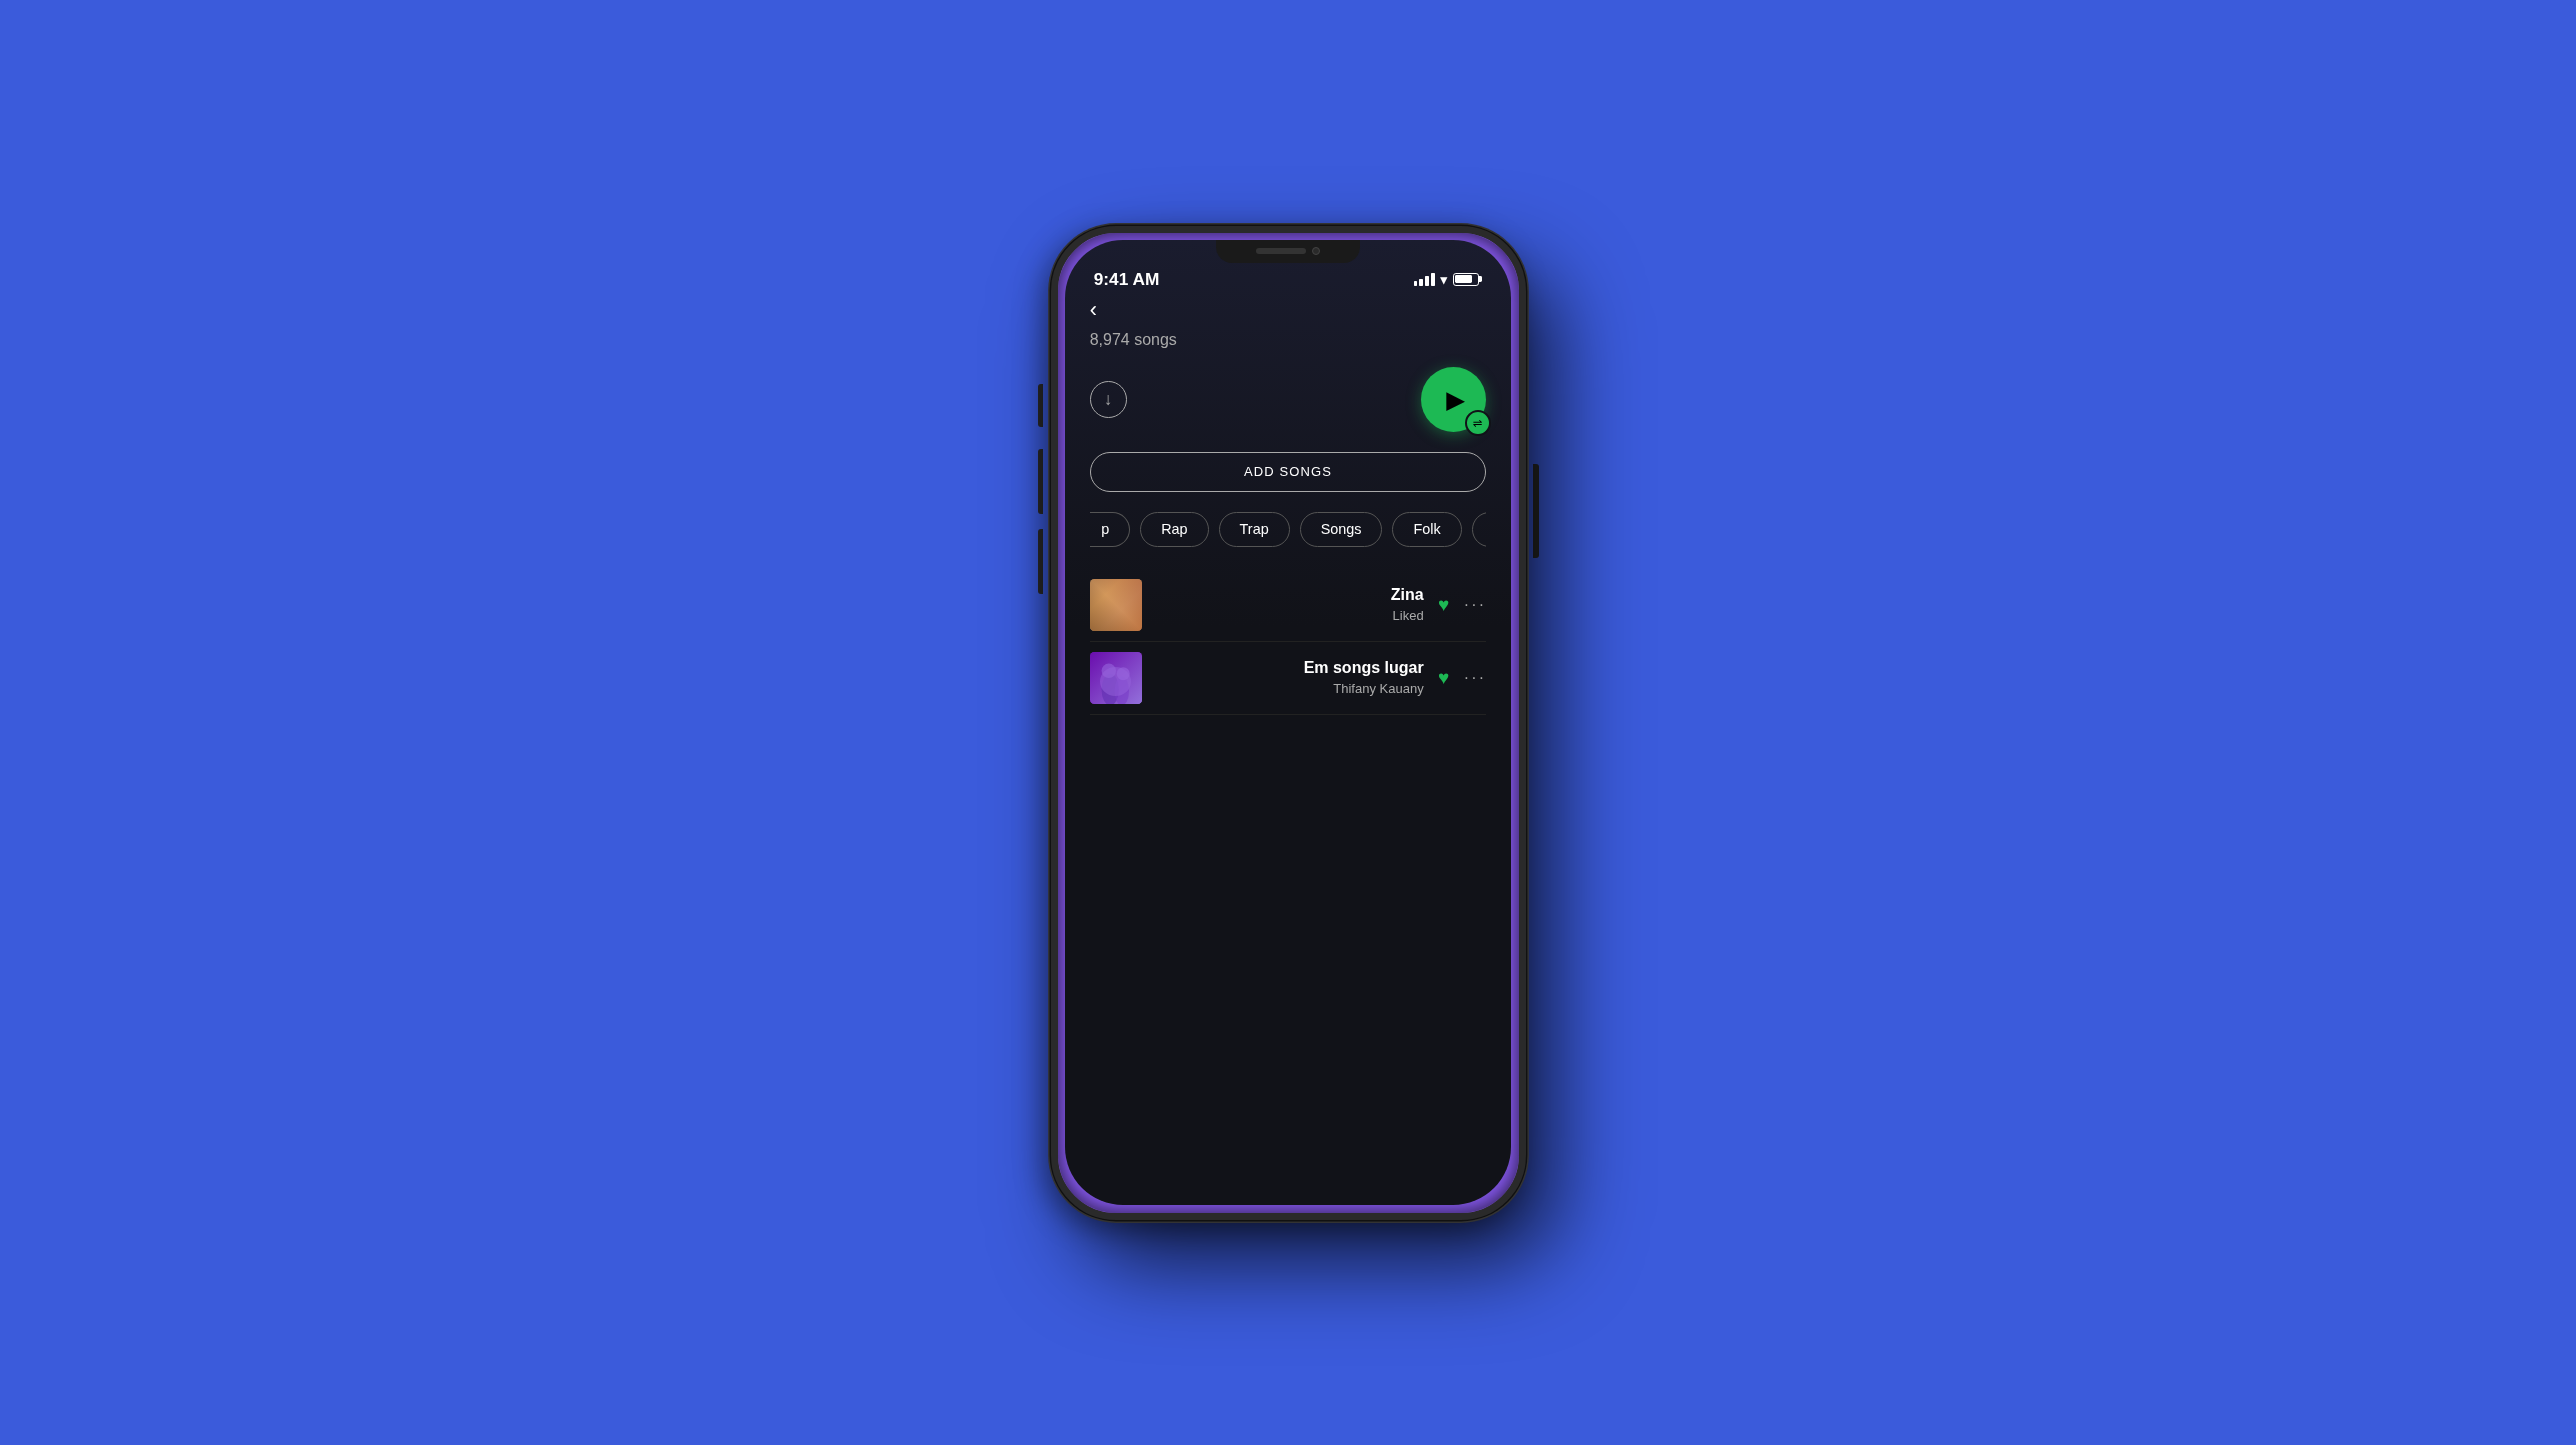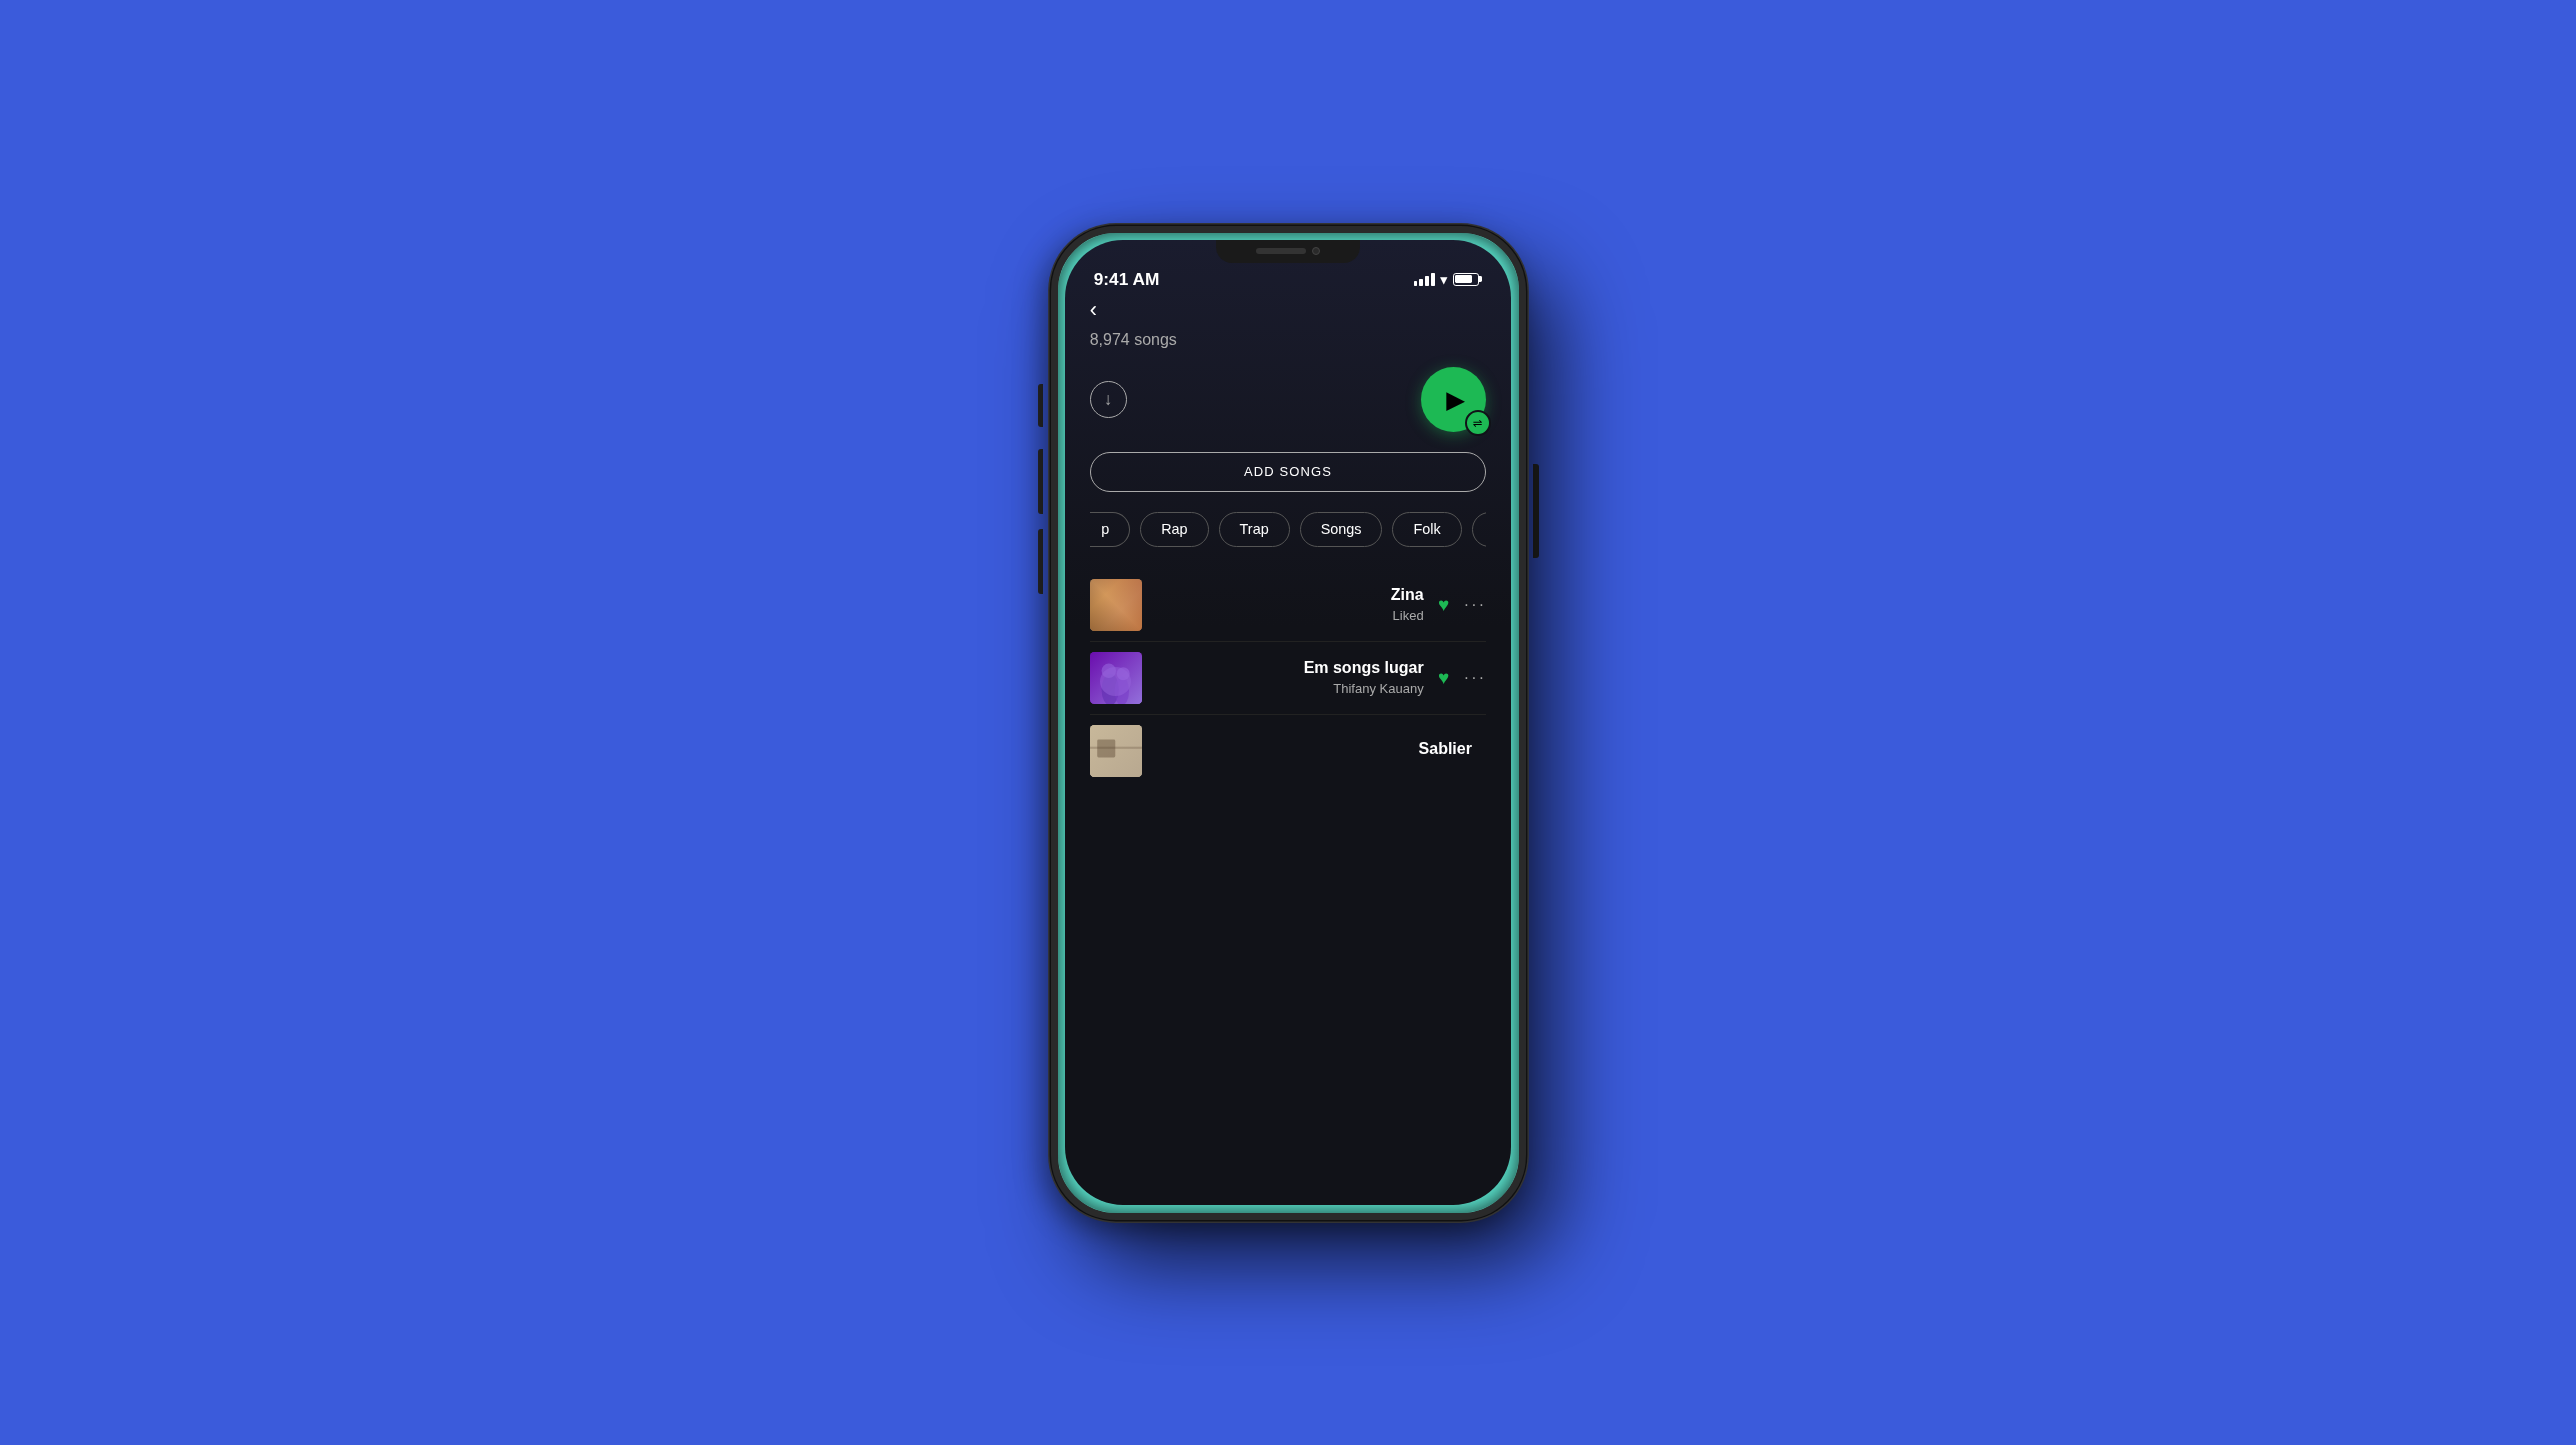--- a/index.html
+++ b/index.html
@@ -17,21 +17,21 @@
 
     .phone-wrapper {
       position: relative;
       width: 475px;
       height: 994px;
     }
 
     .phone-frame {
       position: absolute;
       inset: 0;
-      background: #5eead4;
+      background: #8b5cf6;
       border-radius: 65px;
       border: 7.2px solid #2a2a2a;
       box-shadow:
         0 0 0 1.4px #111,
         0 0 0 2.9px #333,
         inset 0 0 21.6px rgba(0,0,0,0.8),
         29px 43px 86px rgba(0,0,0,0.7),
         -7.2px 7.2px 29px rgba(0,0,0,0.4);
       overflow: hidden;
     }
@@ -527,43 +527,20 @@
             <div class="song-info">
               <div class="song-title">Em songs lugar</div>
               <div class="song-artist">Thifany Kauany</div>
             </div>
             <div class="song-actions">
               <span class="heart-icon">♥</span>
               <span class="more-icon">···</span>
             </div>
           </div>
 
-          <div class="song-item" style="border-bottom:none;">
-            <div class="song-thumbnail">
-              <div class="thumb-sablier">
-                <svg width="52" height="52" viewBox="0 0 72 72">
-                  <defs>
-                    <linearGradient id="g2" x1="0%" y1="0%" x2="100%" y2="100%">
-                      <stop offset="0%" style="stop-color:#C8B89A"></stop>
-                      <stop offset="100%" style="stop-color:#B8A890"></stop>
-                    </linearGradient>
-                  </defs>
-                  <rect width="72" height="72" fill="url(#g2)"></rect>
-                  <rect x="0" y="30" width="72" height="3" fill="rgba(100,80,60,0.3)"></rect>
-                  <rect x="10" y="20" width="25" height="25" fill="rgba(80,60,40,0.4)" rx="2"></rect>
-                </svg>
-              </div>
-            </div>
-            <div class="song-info">
-              <div class="song-title">Sablier</div>
-              <div class="song-artist"></div>
-            </div>
-            <div class="song-actions">
-            </div>
-          </div>
 
         </div>
       </div>
 
     </div>
   </div>
 </div>
 
 
 </body></html>

